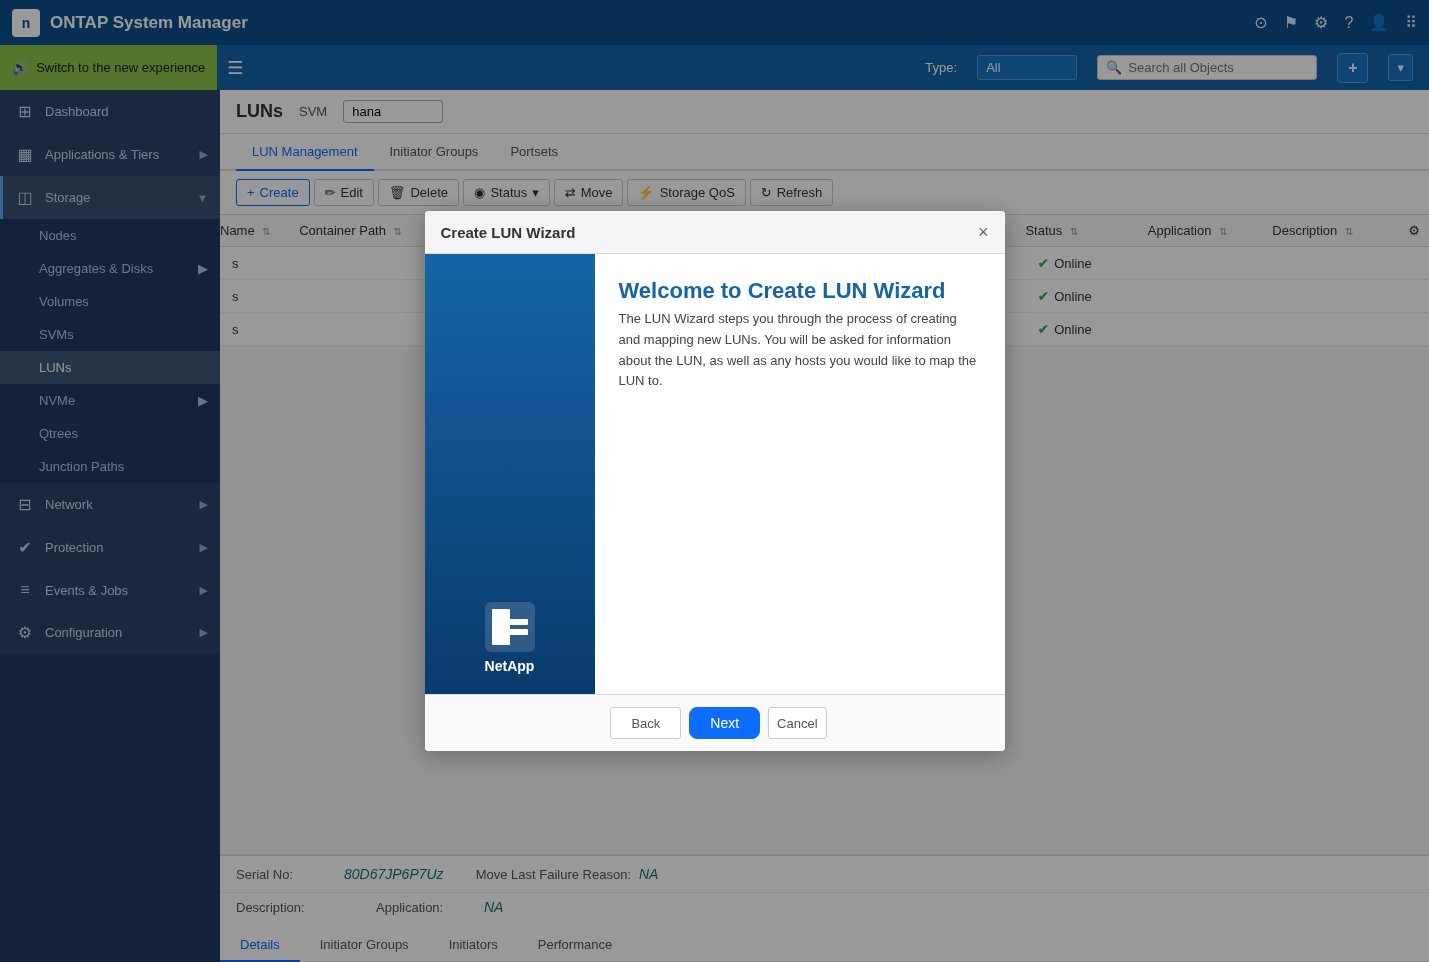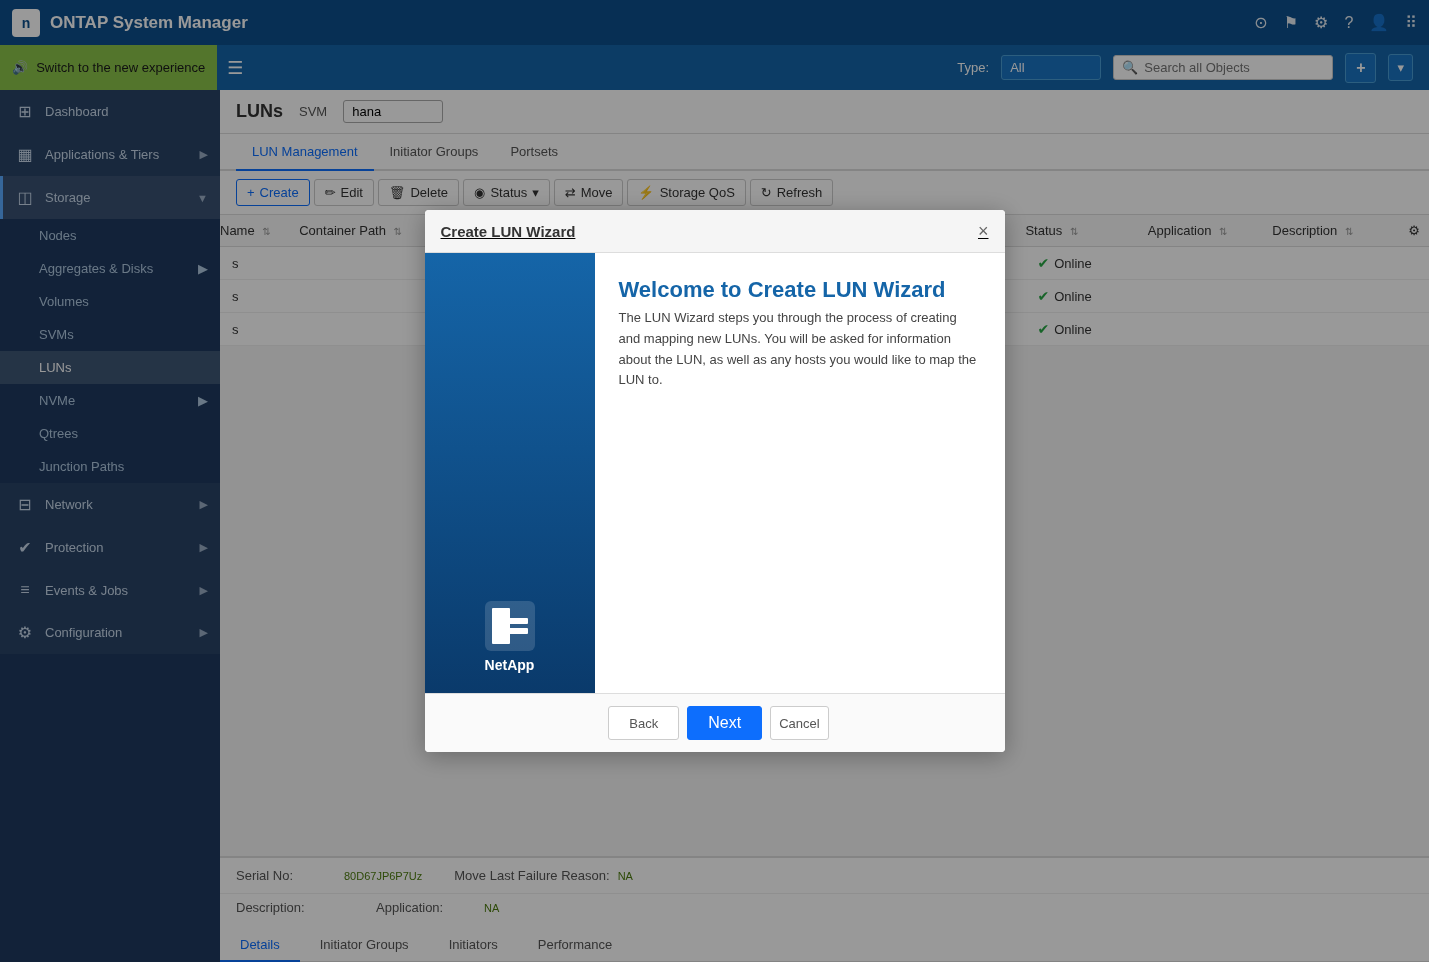--- a/index.html
+++ b/index.html
@@ -49,21 +49,21 @@
       align-items: center;
       width: 220px;
       padding-left: 10px;
     }
     .hamburger { color: white; font-size: 18px; cursor: pointer; }
     .second-row-right {
       flex: 1;
       display: flex;
       align-items: center;
       padding: 0 16px;
-      gap: 12px;
+      gap: 20px;
       justify-content: flex-end;
     }
     .type-label { color: white; font-size: 13px; }
     .type-select {
       background: #1a73c2;
       border: 1px solid #4a9dd4;
       color: white;
       padding: 4px 28px 4px 8px;
       border-radius: 3px;
       font-size: 13px;
@@ -240,21 +240,21 @@
     th .sort-icon { font-size: 10px; opacity: 0.5; margin-left: 4px; }
     td {
       padding: 8px 12px;
       border-bottom: 1px solid #eee;
       color: #333;
     }
     .status-online { display: flex; align-items: center; gap: 5px; }
     .status-dot { color: #28a745; font-size: 14px; }
     .detail-field { display: flex; gap: 8px; align-items: baseline; }
     .detail-label { color: #555; font-size: 13px; min-width: 100px; }
-    .detail-value { color: #4d7c0f; font-size: 11px; }
+    .detail-value { color: #0f766e; font-size: 14px; font-style: italic; }
     .bottom-tabs { display: flex; gap: 0; border-bottom: 1px solid #ddd; margin-top: 8px; }
     .bottom-tab {
       padding: 8px 20px;
       cursor: pointer;
       font-size: 13px;
       color: #555;
       border-bottom: 2px solid transparent;
       margin-bottom: -1px;
     }
     .bottom-tab.active { color: #0d6efd; border-bottom-color: #0d6efd; font-weight: 500; }
@@ -276,21 +276,20 @@
       box-shadow: 0 4px 24px rgba(0,0,0,0.3);
       overflow: hidden;
     }
     .modal-header {
       background: #f5f5f5;
       padding: 12px 16px;
       display: flex;
       align-items: center;
       justify-content: space-between;
       border-bottom: 1px solid #ddd;
-      text-decoration: underline;
     }
     .modal-title { font-size: 15px; font-weight: bold; color: #333; }
     .modal-close {
       cursor: pointer;
       color: #666;
       font-size: 18px;
       line-height: 1;
       background: none;
       border: none;
     }
@@ -347,23 +346,23 @@
       border-radius: 3px;
       cursor: pointer;
       font-size: 13px;
       color: #555;
       margin-left: 8px;
     }
     .btn-next {
       padding: 7px 20px;
       background: #0d6efd;
       border: 1px solid #0d6efd;
-      border-radius: 3px;
-      cursor: pointer;
-      font-size: 16px;
+      border-radius: 8px;
+      cursor: pointer;
+      font-size: 14px;
       color: white;
     }
     .btn-cancel {
       padding: 7px 8px;
       background: white;
       border: 1px solid #ccc;
       border-radius: 3px;
       cursor: pointer;
       font-size: 13px;
       color: #555;

